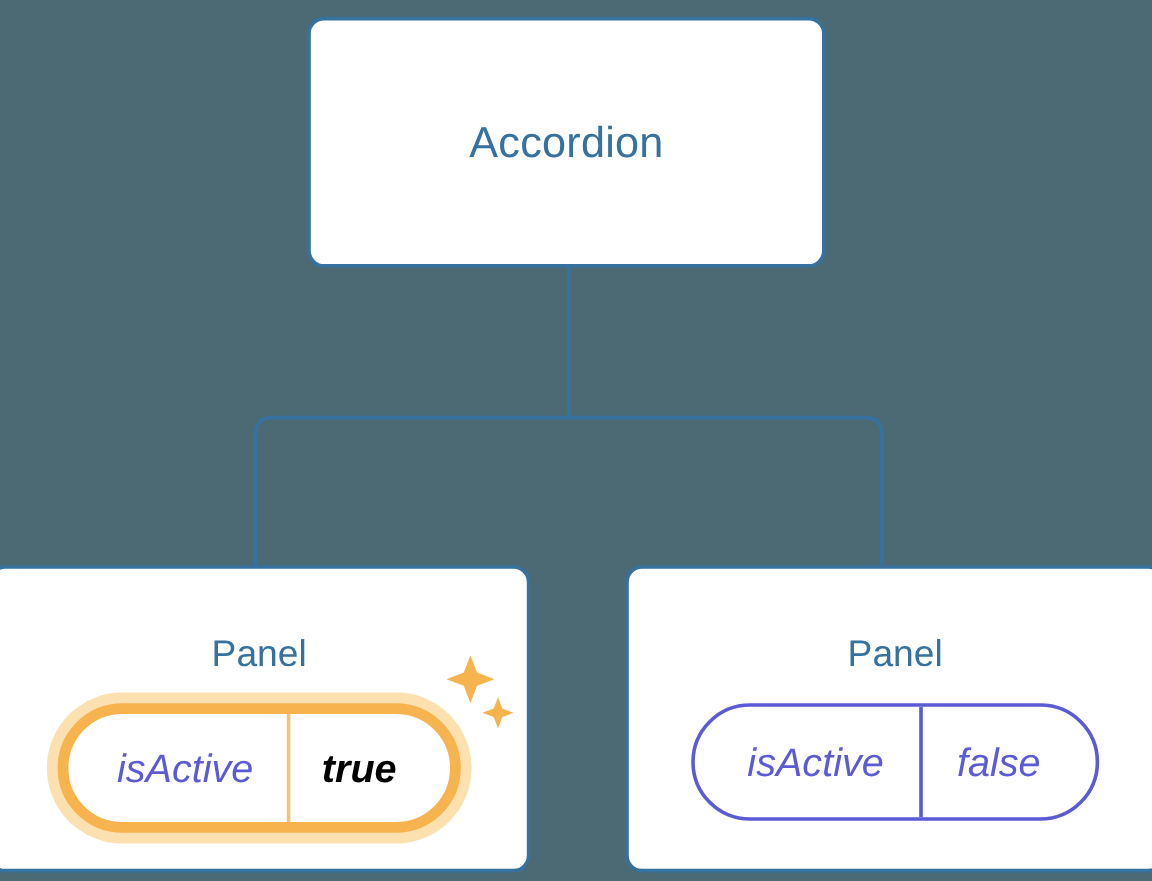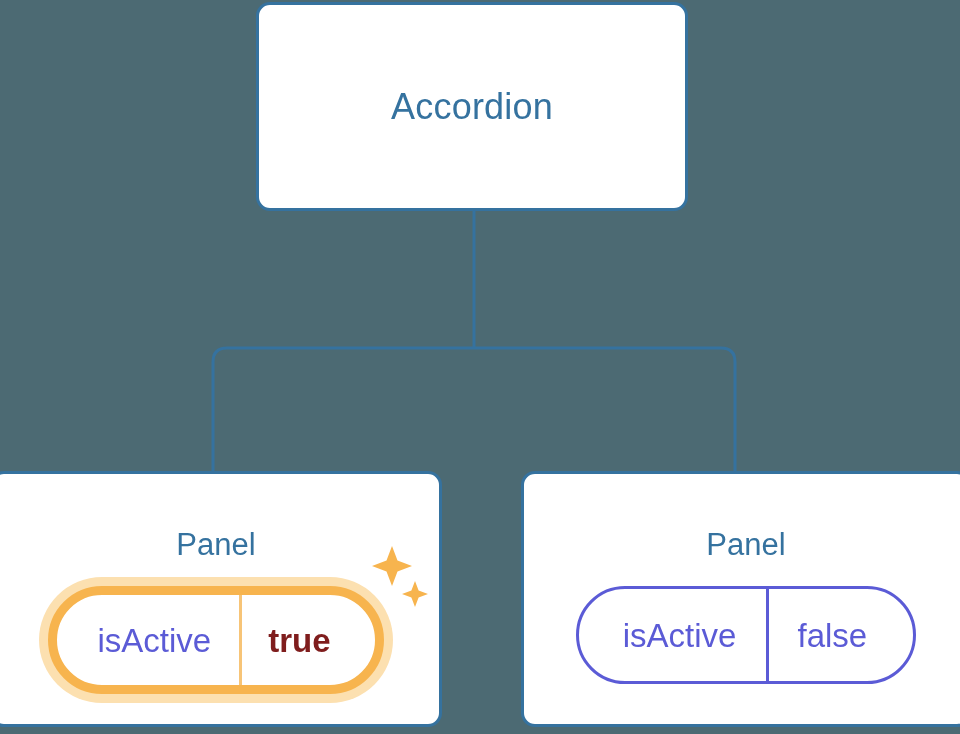--- a/index.html
+++ b/index.html
@@ -38,21 +38,21 @@
     z-index: 2;
     background: #ffffff;
     border: 3px solid #35729f;
     border-radius: 14px;
     box-sizing: border-box;
   }
 
   
   #accordion-card {
     left: 256px;
-    top: 2px;
+    top: 14px;
     width: 432px;
     height: 209px;
     display: flex;
     align-items: center;
     justify-content: center;
   }
   .node-title {
     color: #35729f;
     font-size: 36px;
     font-weight: 400;
@@ -84,20 +84,21 @@
     font-weight: 400;
     line-height: 1;
     margin-top: 55px;
     white-space: nowrap;
   }
 
   
   .pill-wrap {
     position: relative;
     margin-top: 26px;
+    font-style: italic;
   }
   .pill {
     position: relative;
     display: flex;
     align-items: stretch;
     border-radius: 999px;
     box-sizing: border-box;
     background: #ffffff;
   }
   .pill-key, .pill-val {
@@ -134,21 +135,21 @@
     box-shadow: 0 0 0 9px #fce0b0;
   }
   .pill.highlight .pill-key {
     color: #5b5bd6;
     font-size: 33px;
     font-weight: 400;
     padding: 0 28px 0 40px;
     border-right: 3px solid #f7c477;
   }
   .pill.highlight .pill-val {
-    color: #7f1d1d;
+    color: #000000;
     font-size: 33px;
     font-weight: 700;
     padding: 0 44px 0 26px;
   }
 
   
   .sparkles {
     position: absolute;
     right: -46px;
     top: -46px;

